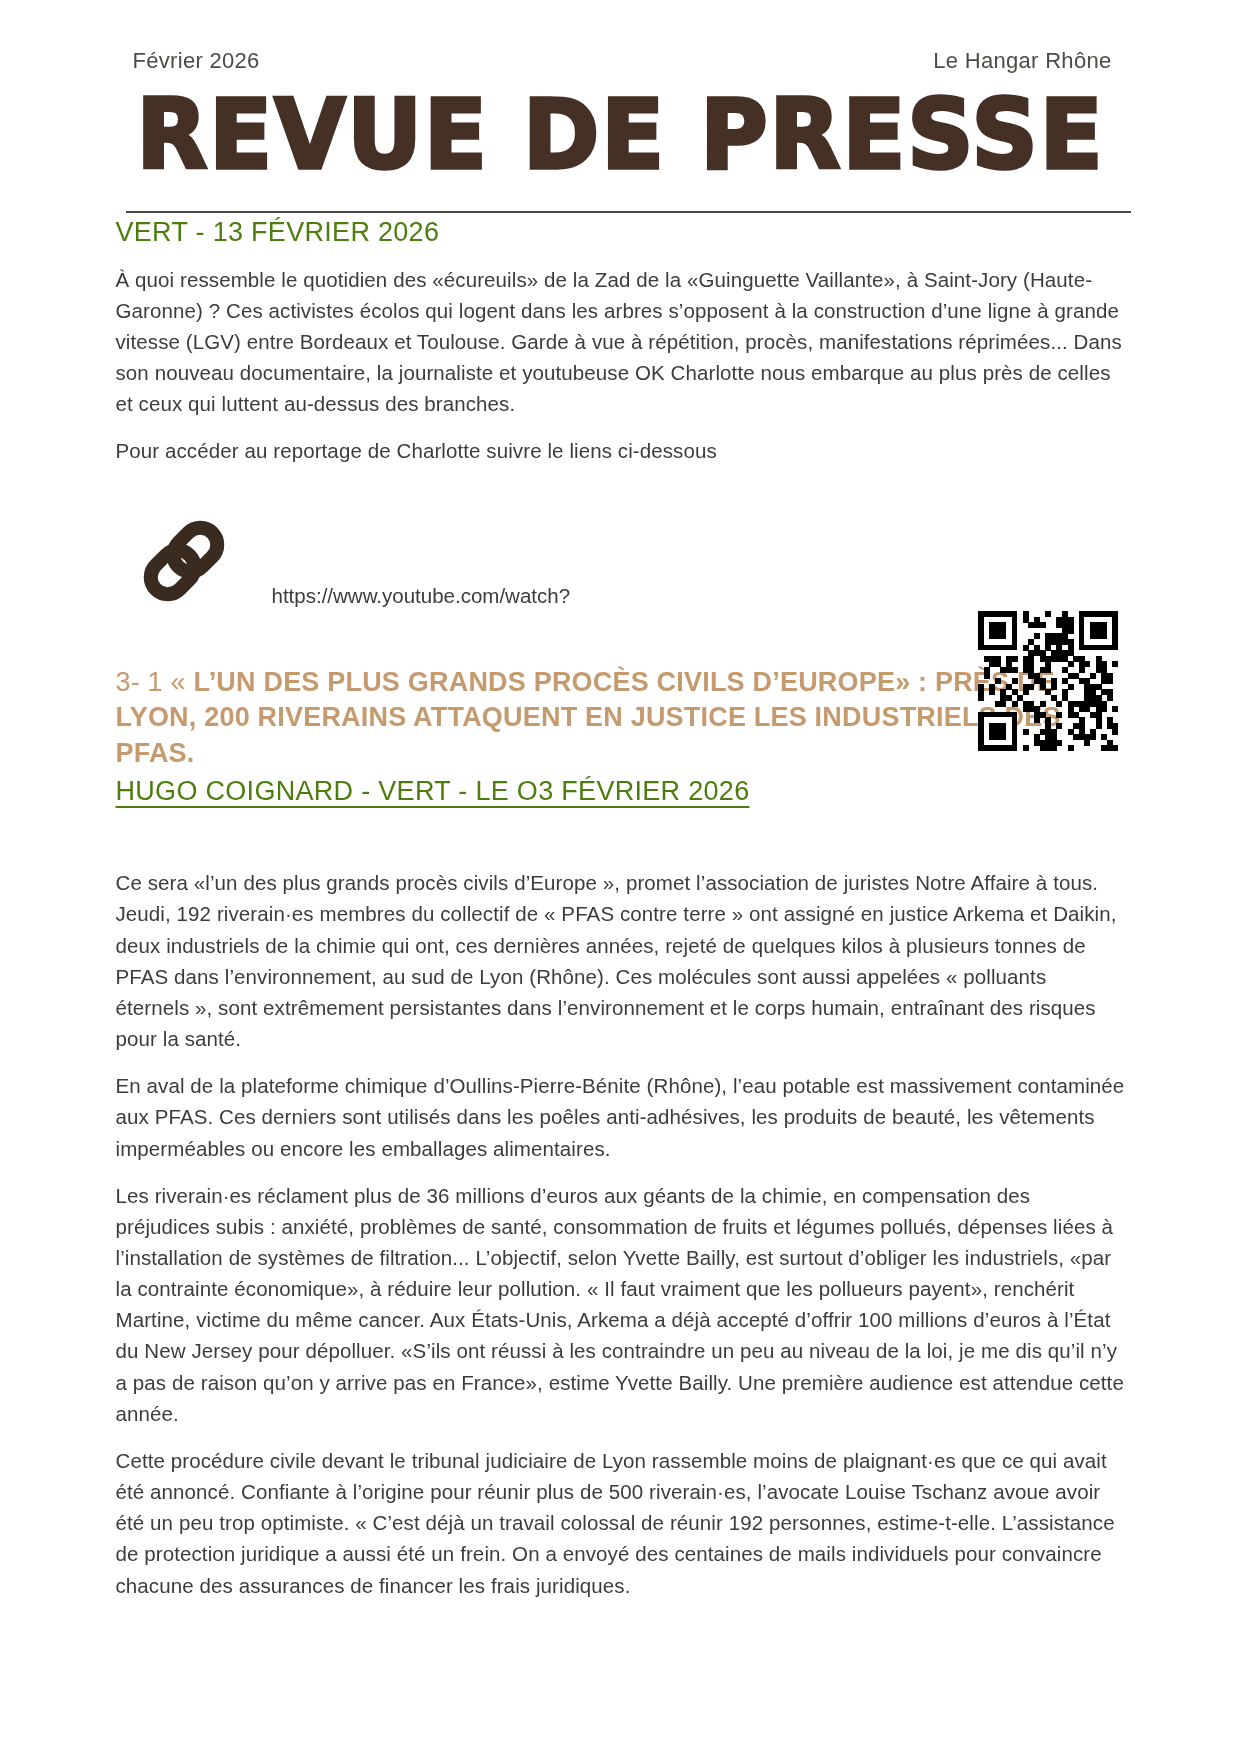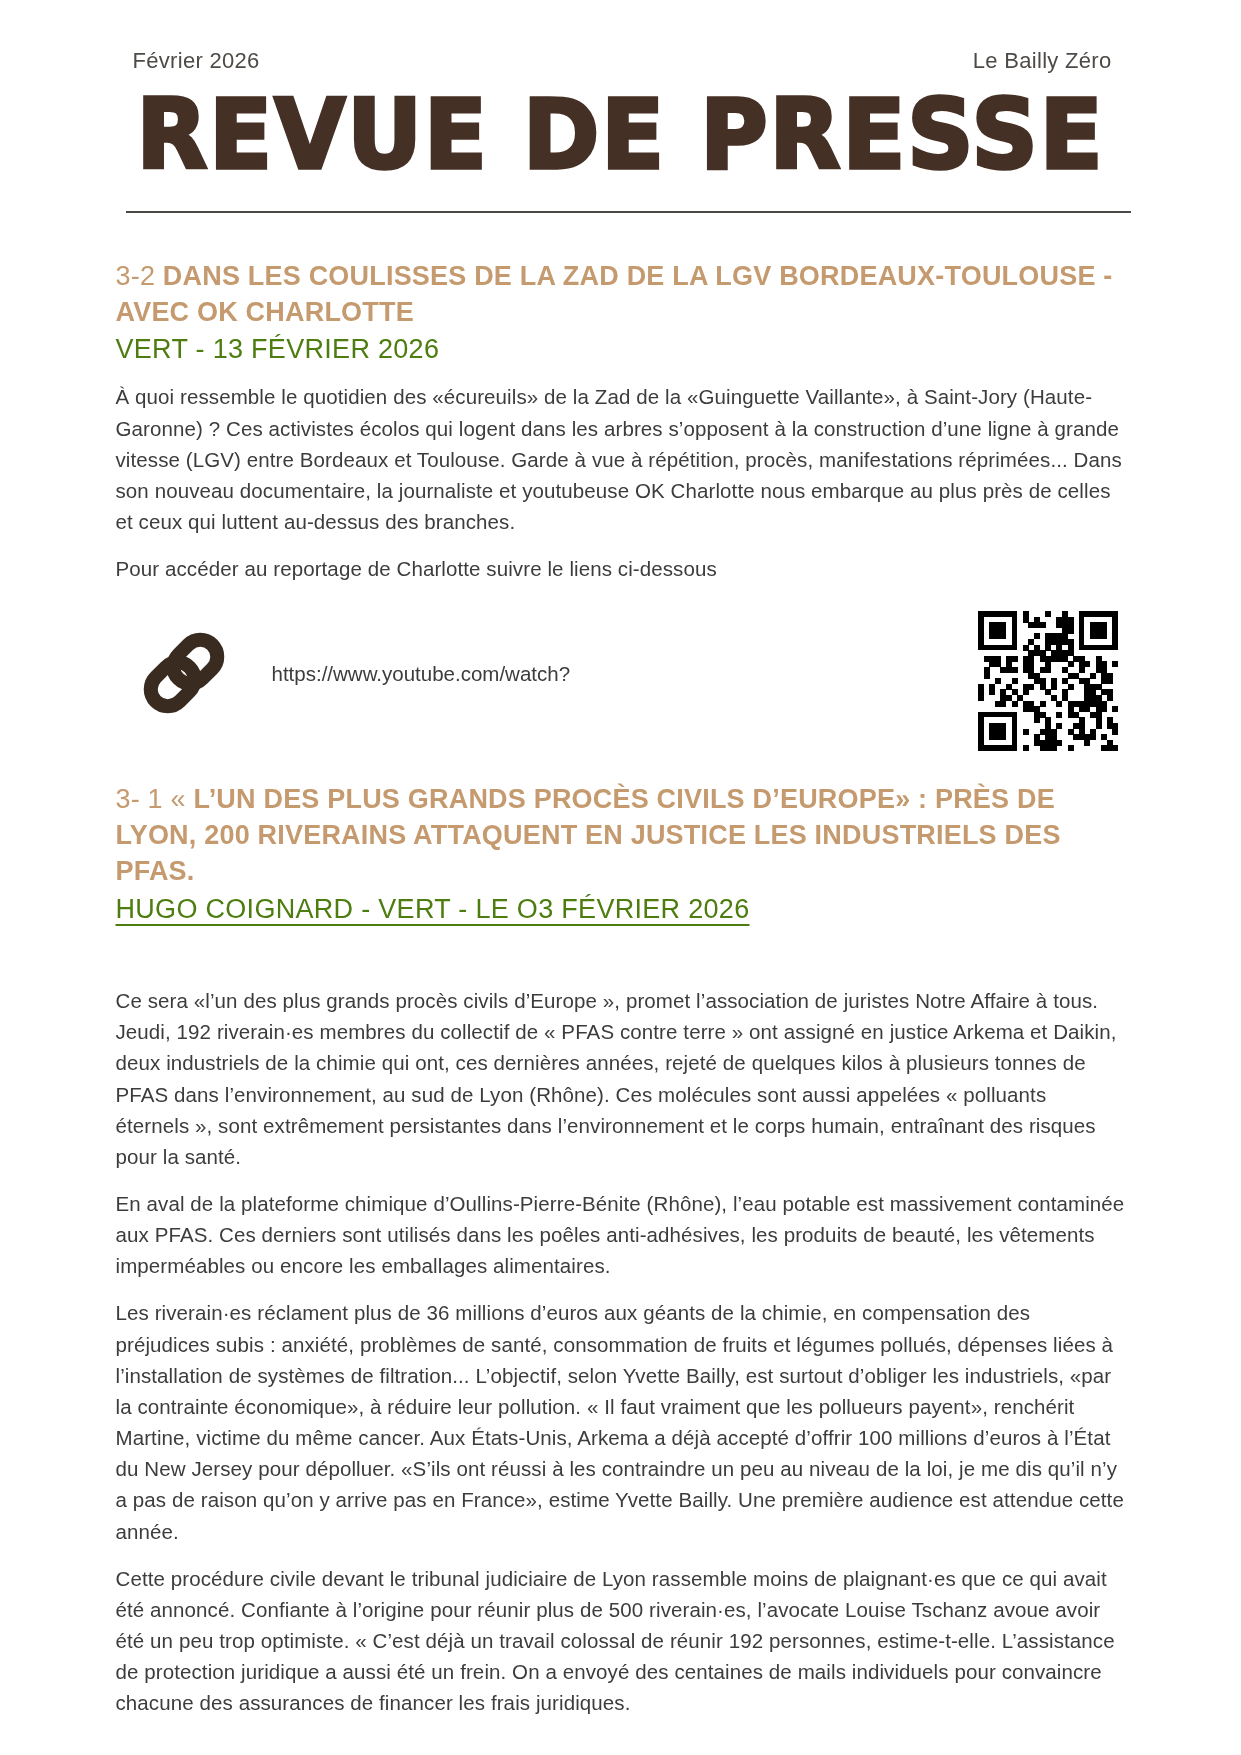--- a/index.html
+++ b/index.html
@@ -78,21 +78,21 @@
     font-weight: 400;
     color: #3c3c3c;
     margin-top: 16px;
     letter-spacing: 0.1px;
     max-width: 1016px;
   }
 
   
   .linkrow {
     display: flex;
-    align-items: center;
+    align-items: flex-end;
     margin-top: 34px;
     min-height: 110px;
   }
   .chain-wrap { width: 100px; height: 100px; margin-left: 18px; flex: 0 0 auto; }
   .urls {
     margin-left: 38px;
     margin-top: 2px;
     font-size: 20.5px;
     line-height: 1.45;
     color: #3c3c3c;
@@ -121,29 +121,28 @@
   }
 </style>
 </head>
 <body>
 
 <div class="page">
   <div class="content">
 
     <div class="hdr">
       <span>Février 2026</span>
-      <span>Le Bailly Zéro</span>
+      <span>Le Hangar Rhône</span>
     </div>
 
     <div class="big-title">REVUE DE PRESSE</div>
 
     <hr class="divider">
 
     <section>
-      <h2 class="first-heading"><span class="hnum">3-2</span> <span>DANS LES COULISSES DE LA ZAD DE LA LGV BORDEAUX-TOULOUSE - AVEC OK CHARLOTTE</span></h2>
       <div class="subline">VERT - 13 FÉVRIER 2026</div>
 
       <p class="body">À quoi ressemble le quotidien des «écureuils» de la Zad de la «Guinguette Vaillante», à Saint-Jory (Haute-Garonne) ? Ces activistes écolos qui logent dans les arbres s’opposent à la construction d’une ligne à grande vitesse (LGV) entre Bordeaux et Toulouse. Garde à vue à répétition, procès, manifestations réprimées... Dans son nouveau documentaire, la journaliste et youtubeuse OK Charlotte nous embarque au plus près de celles et ceux qui luttent au-dessus des branches.</p>
       <p class="body">Pour accéder au reportage de Charlotte suivre le liens ci-dessous</p>
 
       <div class="linkrow">
         <div class="chain-wrap">
           <svg viewBox="0 0 100 100" width="100" height="100" aria-hidden="true">
             <g stroke="#3a2b21" stroke-width="14" fill="none" transform="rotate(-45 50 50)">
               <rect x="10" y="33" width="48" height="34" rx="17"></rect>

